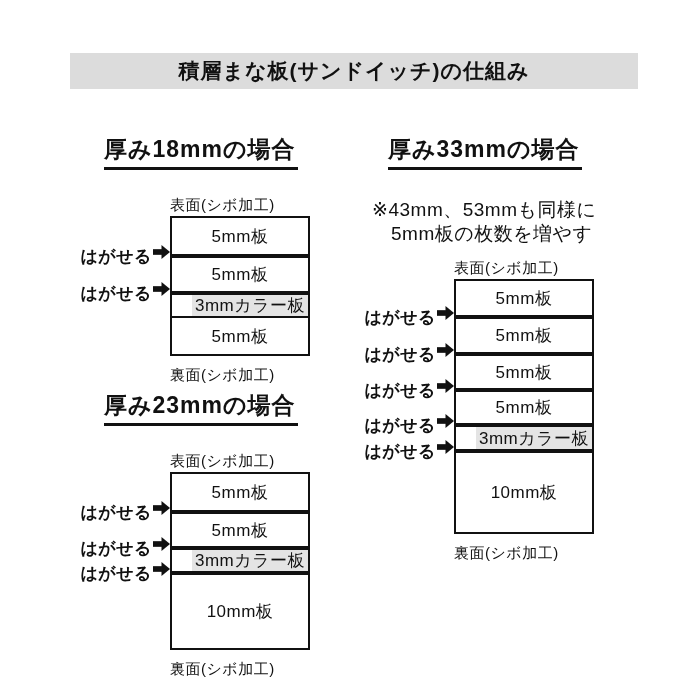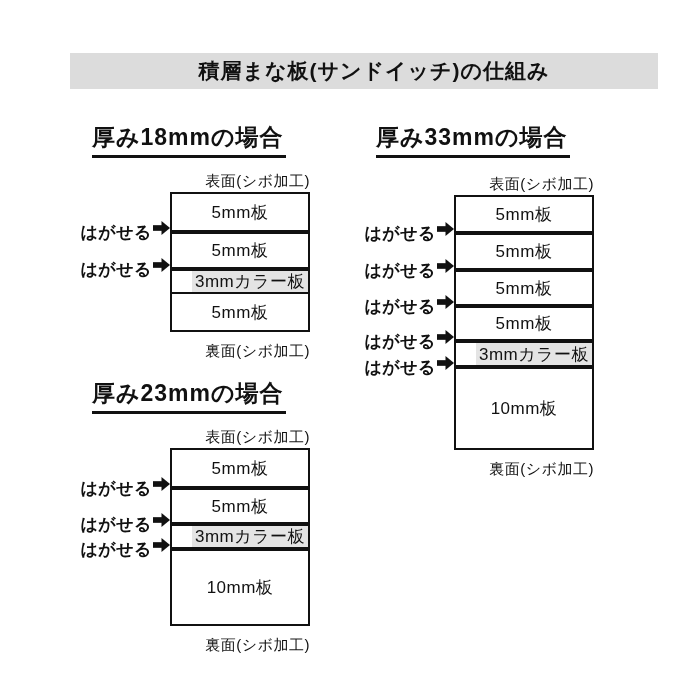--- a/index.html
+++ b/index.html
@@ -4,32 +4,32 @@
 <style>
   html,body{margin:0;padding:0;background:#fff;}
   .page{
     position:relative;width:700px;height:700px;background:#ffffff;overflow:hidden;
     font-family:"Liberation Sans","DejaVu Sans",sans-serif;color:#111;
   }
   .banner{
     position:absolute;left:70px;top:53px;width:568px;height:36px;
     background:var(--banner-bg,#dcdcdc);
     display:flex;align-items:center;justify-content:center;
-    font-size:21px;font-weight:700;letter-spacing:1px;padding-left:20px;
+    font-size:21px;font-weight:700;letter-spacing:1px;
   }
   .diagram{position:absolute;width:272px;}
   .d-heading{
-    display:inline-block;margin:4px;padding:0 2px 3px 0;
+    display:inline-block;margin:16px;padding:0 2px 3px 0;
     font-size:23px;font-weight:700;letter-spacing:1px;line-height:29px;
     border-bottom:3px solid var(--line,#111);
   }
   .note{margin-top:12px;font-size:19px;font-weight:500;line-height:24px;letter-spacing:0.5px;}
   .note-line.indent{padding-left:19px;}
   .face-label{
-    width:140px;margin:9px 0 2px 82px;text-align:right;
+    width:140px;margin:9px 0 2px 82px;text-align:left;
     font-size:15px;font-weight:500;line-height:19px;letter-spacing:0.5px;
   }
   .face-label.back{margin-bottom:0;}
   .board{
     width:140px;margin-left:82px;border:2px solid var(--line,#111);
     box-sizing:border-box;background:#fff;
   }
   .layer{
     display:flex;align-items:center;justify-content:center;
     font-size:17px;font-weight:500;letter-spacing:0.5px;
@@ -118,20 +118,24 @@
             </svg>
         </span>
       </div>
       <div class="layer" style="height:73px">10mm板</div>
     </div>
     <div class="face-label back">裏面(シボ加工)</div>
   </section>
 
   <section class="diagram" style="left:372px;top:119px">
     <h2 class="d-heading">厚み33mmの場合</h2>
+    <div class="note">
+      <div class="note-line">※43mm、53mmも同様に</div>
+      <div class="note-line indent">5mm板の枚数を増やす</div>
+    </div>
     <div class="face-label" style="margin-top:12px">表面(シボ加工)</div>
     <div class="board">
       <div class="layer" style="height:34px">5mm板</div>
       <div class="sep">
         <span class="peel-label">
           <span>はがせる</span>
           <svg class="arrow-icon" viewBox="0 0 18 15">
               <rect x="0" y="4.5" width="9.5" height="6"></rect>
               <polygon points="9,0 18,7.5 9,15"></polygon>
             </svg>

